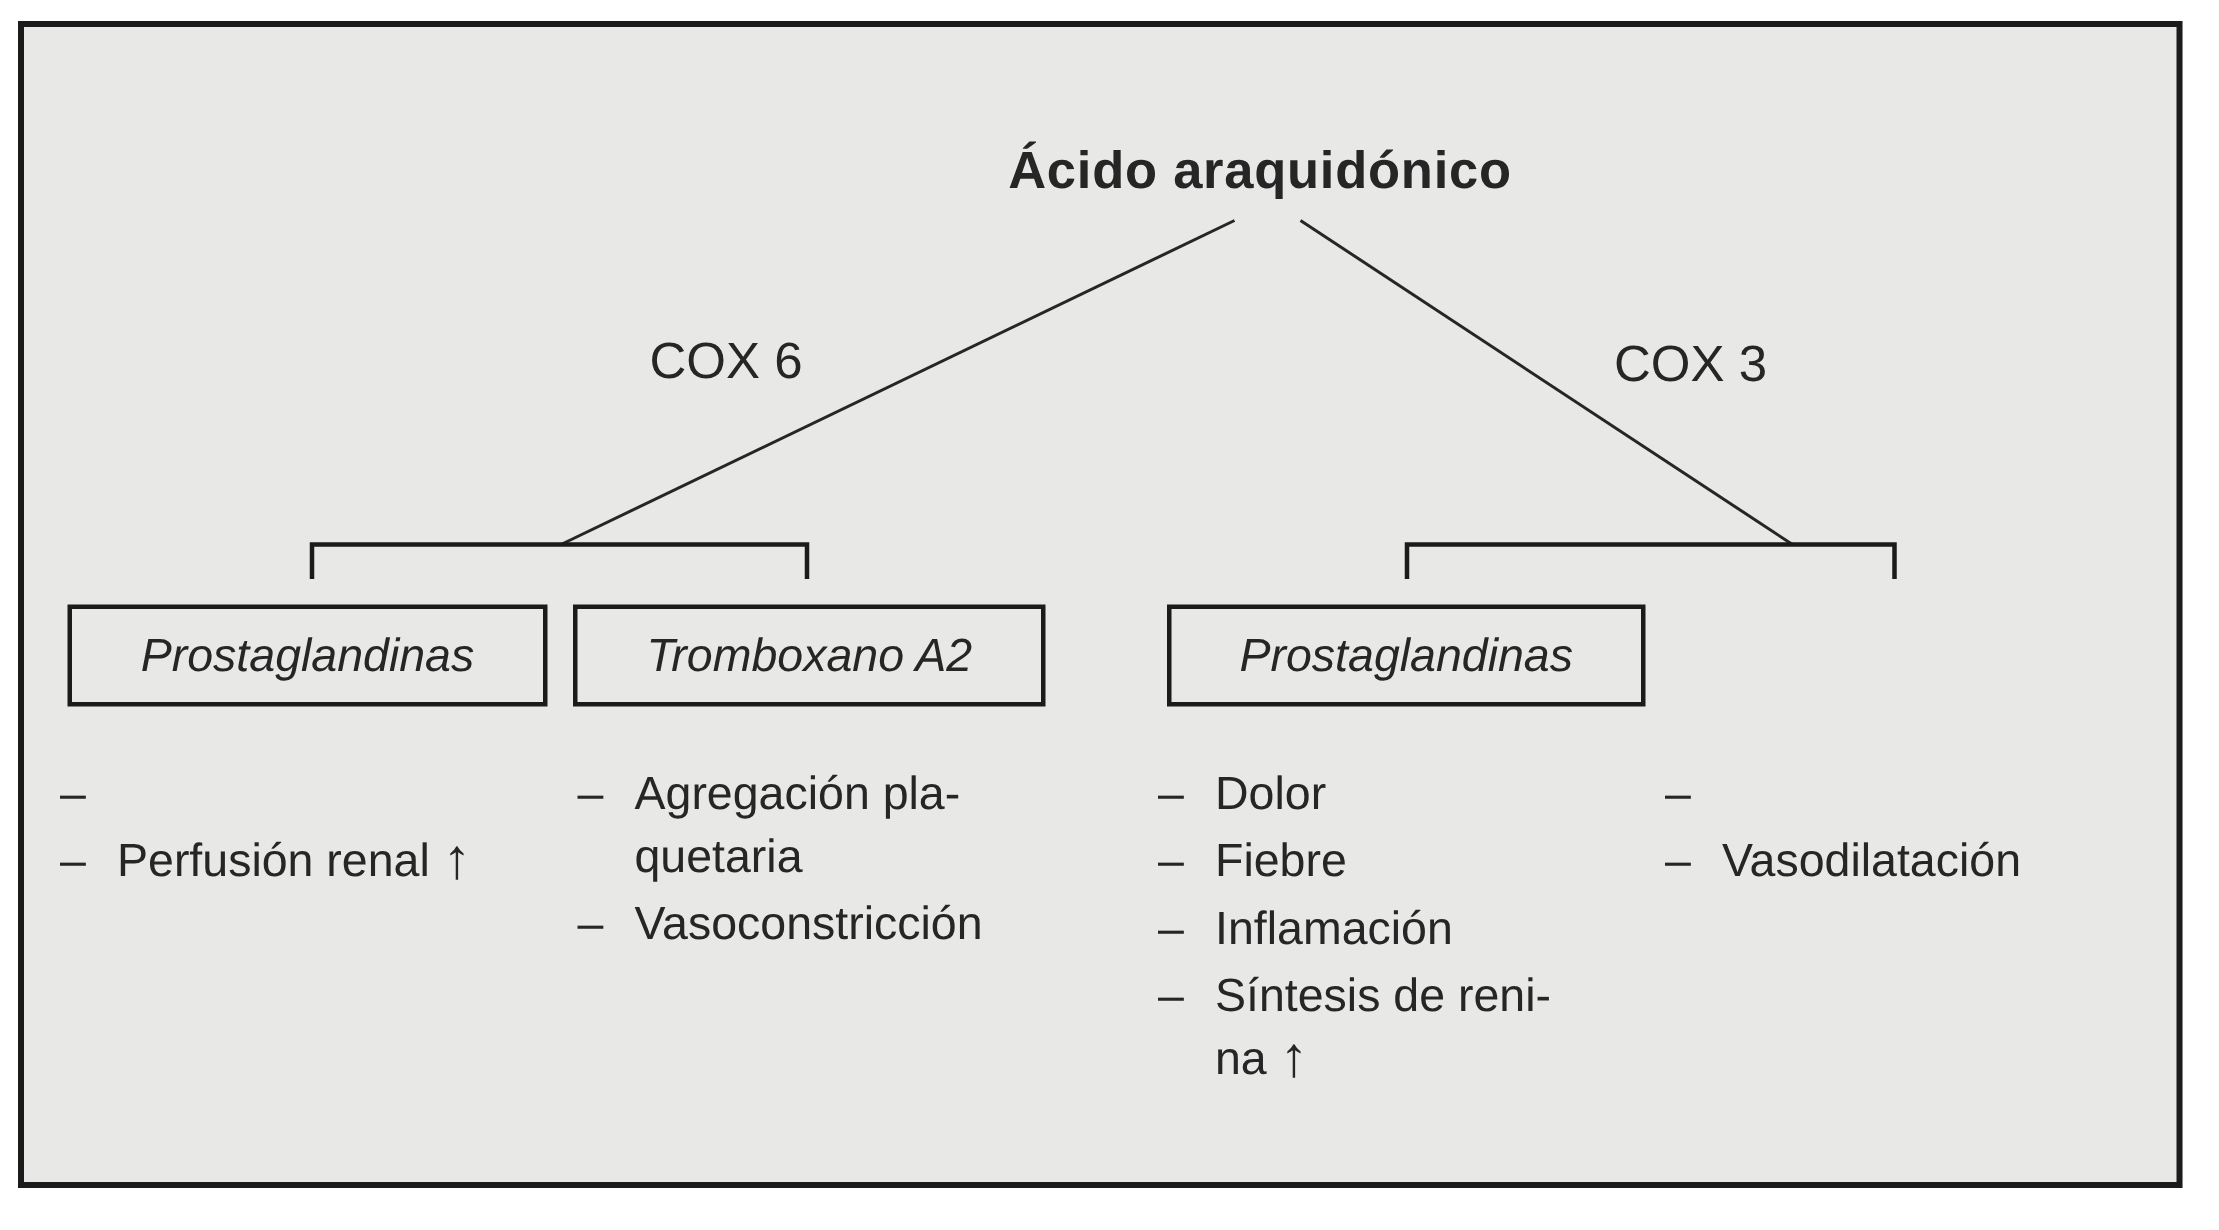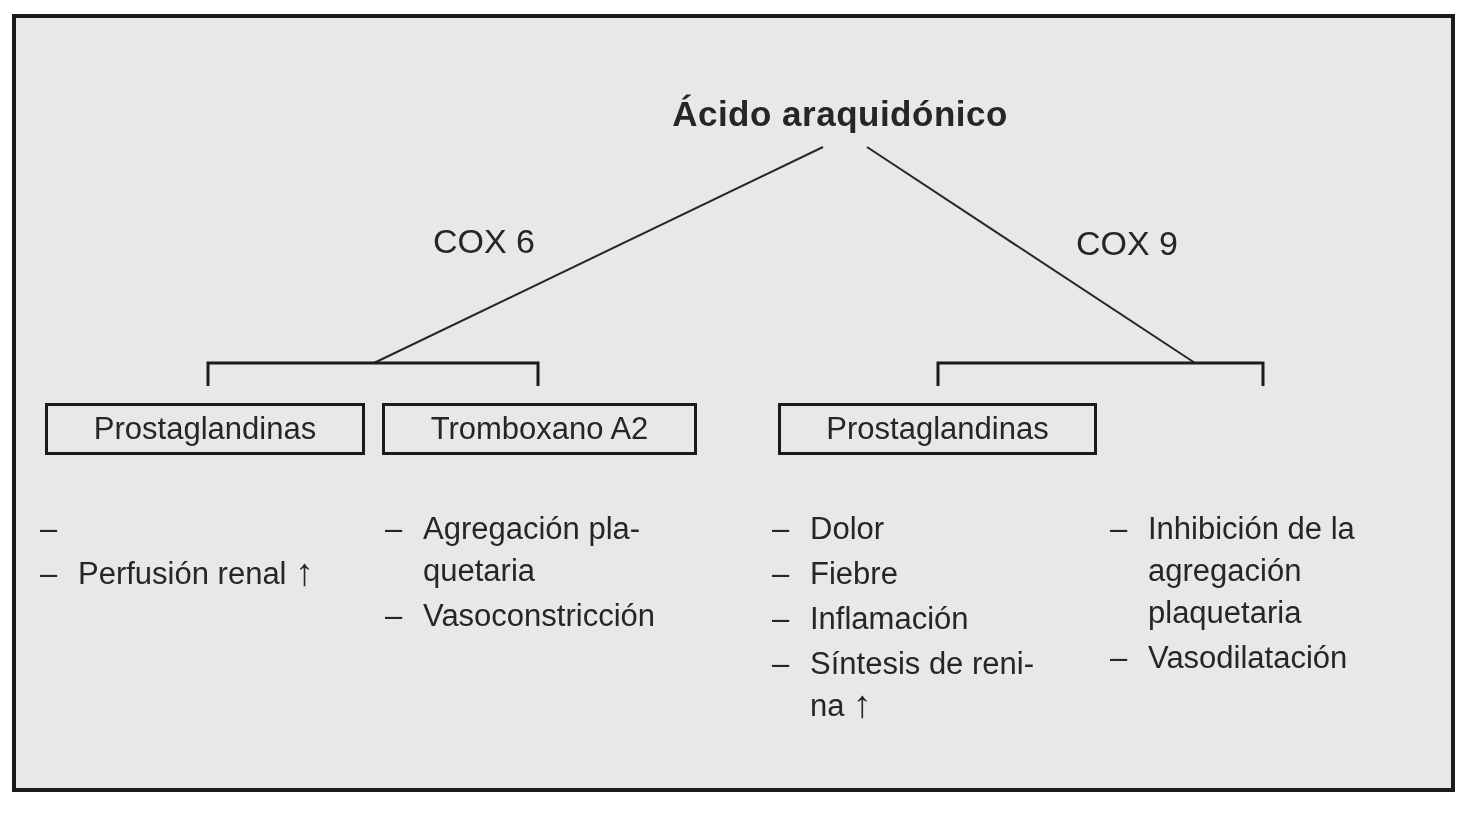--- a/index.html
+++ b/index.html
@@ -16,24 +16,24 @@
   }
   .lines{position:absolute;left:0;top:0;width:1479px;height:820px;pointer-events:none;}
   .title{
     position:absolute;left:660px;top:76px;width:360px;text-align:center;
     font-size:35px;font-weight:bold;letter-spacing:0.5px;white-space:nowrap;margin-top:18px;
   }
   .enzyme{position:absolute;font-size:34px;white-space:nowrap;}
   .enzyme.cox1{left:433px;top:222px;}
   .enzyme.cox2{left:1076px;top:224px;}
   .node{
-    position:absolute;top:403px;height:52px;box-sizing:border-box;
+    position:absolute;top:403px;height:68px;box-sizing:border-box;
     border:3px solid var(--frame,#1b1b1b);background:var(--bg,#e8e8e7);
     display:flex;align-items:center;justify-content:center;
-    font-size:31px;white-space:nowrap;
+    font-size:31px;white-space:nowrap;font-style:italic;
   }
   .node.b1{left:45px;width:320px;}
   .node.b2{left:382px;width:315px;}
   .node.b3{left:778px;width:319px;}
   .node.b4{left:1112px;width:315px;}
   .effects{position:absolute;top:508px;font-size:31px;line-height:42px;}
   .effects.c1{left:40px;width:340px;}
   .effects.c2{left:385px;width:340px;}
   .effects.c3{left:772px;width:340px;}
   .effects.c4{left:1110px;width:340px;}
@@ -59,21 +59,21 @@
     <line x1="867" y1="147" x2="1195" y2="363" stroke="#262626" stroke-width="2"></line>
 
     <polyline points="208,386 208,363 538,363 538,386" fill="none" stroke="#1b1b1b" stroke-width="3"></polyline>
 
     <polyline points="938,386 938,363 1263,363 1263,386" fill="none" stroke="#1b1b1b" stroke-width="3"></polyline>
   </svg>
 
   <div class="title">Ácido araquidónico</div>
 
   <div class="enzyme cox1">COX 6</div>
-  <div class="enzyme cox2">COX 9</div>
+  <div class="enzyme cox2">COX 3</div>
 
   <div class="node b1">Prostaglandinas</div>
   <div class="node b2">Tromboxano A2</div>
   <div class="node b3">Prostaglandinas</div>
 
   <div class="effects c1">
       <div class="li">
         <span class="dash">–</span>
       </div>
       <div class="li">
@@ -107,23 +107,20 @@
       </div>
       <div class="li">
         <span class="dash">–</span>
         <span class="litext">Síntesis de reni-
 na <span class="up-arrow">↑</span></span>
       </div>
     </div>
   <div class="effects c4">
       <div class="li">
         <span class="dash">–</span>
-        <span class="litext">Inhibición de la
-agregación
-plaquetaria</span>
       </div>
       <div class="li">
         <span class="dash">–</span>
         <span class="litext">Vasodilatación</span>
       </div>
     </div>
 
 </div>
 
 </body></html>

